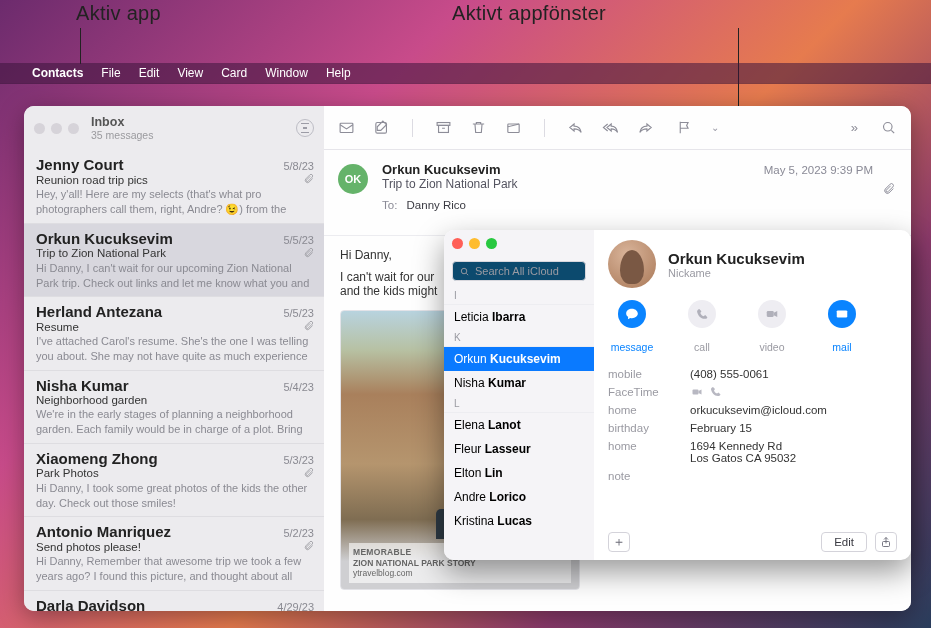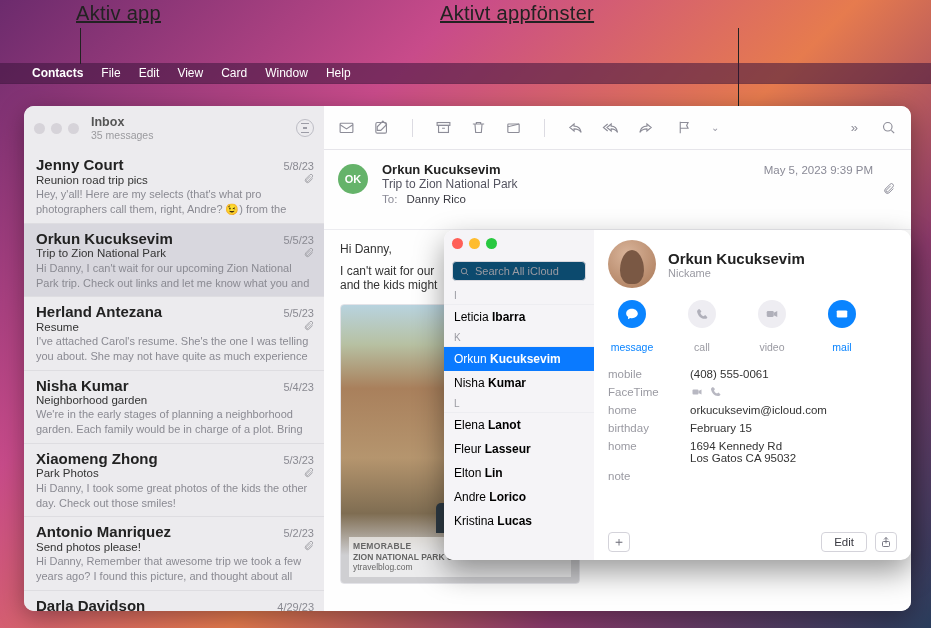--- a/index.html
+++ b/index.html
@@ -10,21 +10,20 @@
     background: linear-gradient(135deg, #6c2b6d 0%, #c84b8a 30%, #e67b4e 55%, #8b3a6b 75%, #2a3d5c 100%);
     position: relative;
     overflow: hidden;
   }
   .callout {
     position: absolute;
     top: 2px;
     color: #222;
     font-size: 20px;
     letter-spacing: .3px;
-    text-decoration: underline;
   }
   .callout-line {
     position: absolute;
     width: 1px;
     background: #222;
   }
   .menubar {
     position: absolute;
     left: 0; right: 0; top: 63px;
     height: 21px;
@@ -110,21 +109,21 @@
     position:relative;
   }
   .avatar {
     width:30px; height:30px; border-radius:50%; background:#65b36a; color:#fff;
     display:flex; align-items:center; justify-content:center;
     font-size:11px; font-weight:700; position:absolute; left:14px; top:14px;
   }
   .ph-lines { margin-left: 42px; }
   .ph-sender { font-weight:700; font-size:13px; color:#222; }
   .ph-subj { font-size:12px; color:#545460; }
-  .ph-to { font-size:11.5px; color:#8a8a96; margin-top:2px; }
+  .ph-to { font-size:11.5px; color:#8a8a96; margin-top:8px; }
   .ph-to .name { color:#3a3a42; margin-left:6px; }
   .ph-time { position:absolute; right:38px; top:14px; font-size:11.5px; color:#8a8a96; }
   .ph-clip { position:absolute; right:16px; top:32px; color:#8c8c98; font-size:12px; }
   .pane-body {
     padding: 12px 16px; font-size:12px; color:#333; overflow:hidden;
     flex:1; position:relative;
   }
   .pane-body p { margin-bottom: 8px; }
   .hero {
     margin-top:12px; width: 100%; max-width: 240px;
@@ -224,21 +223,21 @@
     width:22px;height:20px;border:1px solid #d4d3da;border-radius:4px;
     display:flex;align-items:center;justify-content:center;color:#6a6a76;
   }
   .right-btns{display:flex;gap:8px;}
 </style>
 </head>
 <body>
 
 <div class="callout" style="left:76px">Aktiv app</div>
 <div class="callout-line" style="left:80px; top:28px; height:36px;"></div>
-<div class="callout" style="left:440px">Aktivt appfönster</div>
+<div class="callout" style="left:452px">Aktivt appfönster</div>
 <div class="callout-line" style="left:738px; top:28px; height:202px;"></div>
 
 <div class="menubar">
   <span class="apple"></span>
   <span class="bold">Contacts</span>
   <span>File</span>
   <span>Edit</span>
   <span>View</span>
   <span>Card</span>
   <span>Window</span>

